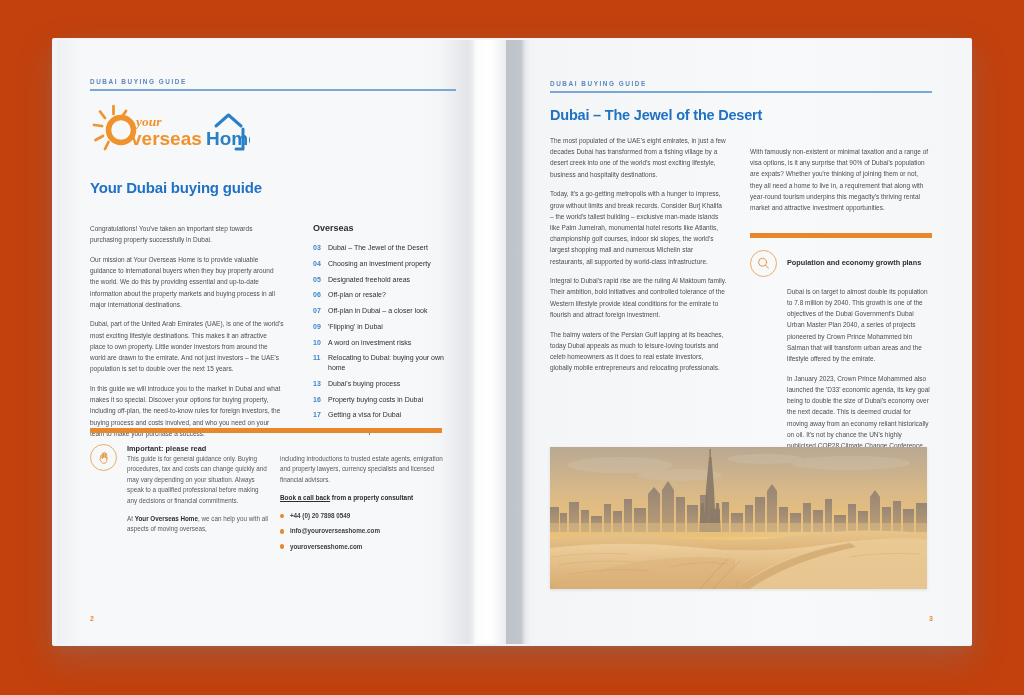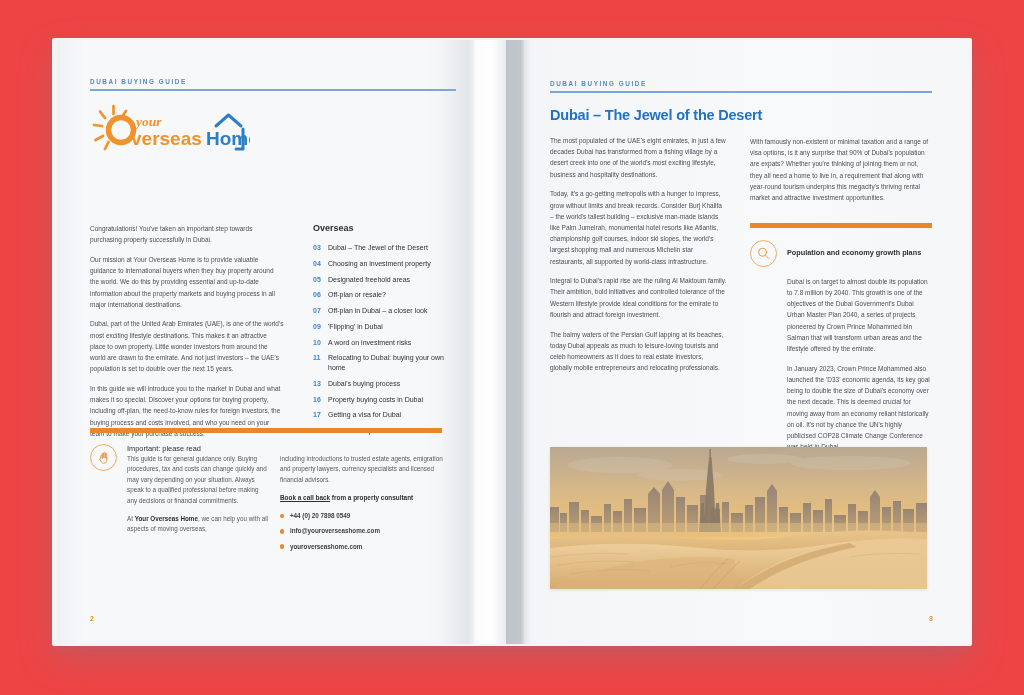--- a/index.html
+++ b/index.html
@@ -2,21 +2,21 @@
 <html><head>
 <meta charset="utf-8">
 <style>
   * { box-sizing: border-box; margin: 0; padding: 0; }
   html, body {
     width: 1024px; height: 695px;
     background: #ffffff;
     font-family: "Liberation Sans", sans-serif;
     overflow: hidden;
   }
-  #root { position: relative; width: 1024px; height: 695px; background: #ef4444; }
+  #root { position: relative; width: 1024px; height: 695px; background: #c2410c; }
 
   
   .spread-shadow {
     position: absolute;
     left: 52px; top: 38px;
     width: 920px; height: 608px;
     border-radius: 2px;
     box-shadow: 0 14px 34px rgba(120,130,145,0.30),
                 0 3px 10px rgba(120,130,145,0.18);
     background: #f2f4f6;
@@ -95,21 +95,21 @@
   .imp-wrap { position: absolute; left: 33px; top: 388px; width: 366px; }
   .imp-bar { height: 5px; background: #e8882b; width: 352px; }
   .imp-body { position: relative; margin-top: 11px; }
   .imp-icon {
     position: absolute; left: 0; top: 0; width: 27px; height: 27px;
     border: 1.1px solid #edab63; border-radius: 50%;
     display: flex; align-items: center; justify-content: center;
   }
   .imp-col-a { position: absolute; left: 37px; top: 0; width: 142px; }
   .imp-col-b { position: absolute; left: 190px; top: 0; width: 166px; }
-  .imp-head { font-size: 7.4px; font-weight: 400; color: #2b2f34; margin-bottom: 1px; }
+  .imp-head { font-size: 7.4px; font-weight: 700; color: #2b2f34; margin-bottom: 1px; }
   .imp-p { font-size: 6.3px; line-height: 10.4px; color: #55595f; margin-bottom: 8px; }
   .imp-p b { color: #2b2f34; font-weight: 700; }
   .cta { font-size: 6.4px; line-height: 10px; color: #2b2f34; font-weight: 700; margin-bottom: 8px; }
   .cta .u { text-decoration: underline; }
   .cta .n { font-weight: 700; }
   .contact-li {
     display: flex; align-items: center; font-size: 6.3px; line-height: 10px;
     color: #3c4046; font-weight: 700; margin-bottom: 5.2px;
   }
   .dot {
@@ -118,21 +118,21 @@
   }
 
   .pagenum { position: absolute; font-size: 7px; font-weight: 700; color: #e8882b; }
 
   
   .rp-inner { position: absolute; left: 38px; top: 40px; width: 382px; }
   .rp-title { font-size: 14.5px; line-height: 17px; margin-top: 14px; }
 
   .rp-cols { position: absolute; left: 38px; top: 95px; width: 382px; }
   .rp-col-a { position: absolute; left: 0; top: 0; width: 177px; }
-  .rp-col-b { position: absolute; left: 200px; top: 1px; width: 182px; }
+  .rp-col-b { position: absolute; left: 200px; top: 11px; width: 182px; }
 
   .grow-bar { height: 4.6px; background: #e8882b; width: 182px; margin-top: 20px; }
   .grow-head-row { display: flex; align-items: flex-start; margin-top: 12px; }
   .grow-icon {
     width: 27px; height: 27px; border: 1.1px solid #edab63; border-radius: 50%;
     display: flex; align-items: center; justify-content: center; flex: 0 0 27px;
   }
   .grow-head {
     font-size: 7.3px; font-weight: 700; color: #2b2f34;
     margin-left: 10px; padding-top: 8px; line-height: 9px;
@@ -173,20 +173,21 @@
           <circle cx="62" cy="54" r="25" fill="none" stroke="#f0932c" stroke-width="11"></circle>
           <text x="92" y="46" font-family="Liberation Serif, serif" font-style="italic" font-weight="700" font-size="27" fill="#f0932c">your</text>
           <text x="82" y="84" font-family="Liberation Sans, sans-serif" font-weight="700" font-size="38" fill="#f0932c">verseas</text>
           <text x="232" y="84" font-family="Liberation Sans, sans-serif" font-weight="700" font-size="38" fill="#2b7fc4">Home</text>
           <path d="M252 46 L277 24 L302 46" fill="none" stroke="#2b7fc4" stroke-width="6" stroke-linecap="round" stroke-linejoin="round"></path>
           <path d="M306 52 L306 92 L292 92" fill="none" stroke="#2b7fc4" stroke-width="6" stroke-linecap="round" stroke-linejoin="round"></path>
         </svg>
       </div>
 
       <div style="height:88px"></div>
+      <div class="h1-blue lp-title">Your Dubai buying guide</div>
     </div>
 
     <div class="lp-cols" style="left:33px; top:183px;">
       <div class="lp-col-a">
         <p class="body">Congratulations! You've taken an important step towards purchasing property successfully in Dubai.</p>
         <p class="body">Our mission at Your Overseas Home is to provide valuable guidance to international buyers when they buy property around the world. We do this by providing essential and up-to-date information about the property markets and buying process in all major international destinations.</p>
         <p class="body">Dubai, part of the United Arab Emirates (UAE), is one of the world's most exciting lifestyle destinations. This makes it an attractive place to own property. Little wonder investors from around the world are drawn to the emirate. And not just investors – the UAE's population is set to double over the next 15 years.</p>
         <p class="body">In this guide we will introduce you to the market in Dubai and what makes it so special. Discover your options for buying property, including off-plan, the need-to-know rules for foreign investors, the buying process and costs involved, and who you need on your team to make your purchase a success.</p>
       </div>
 

